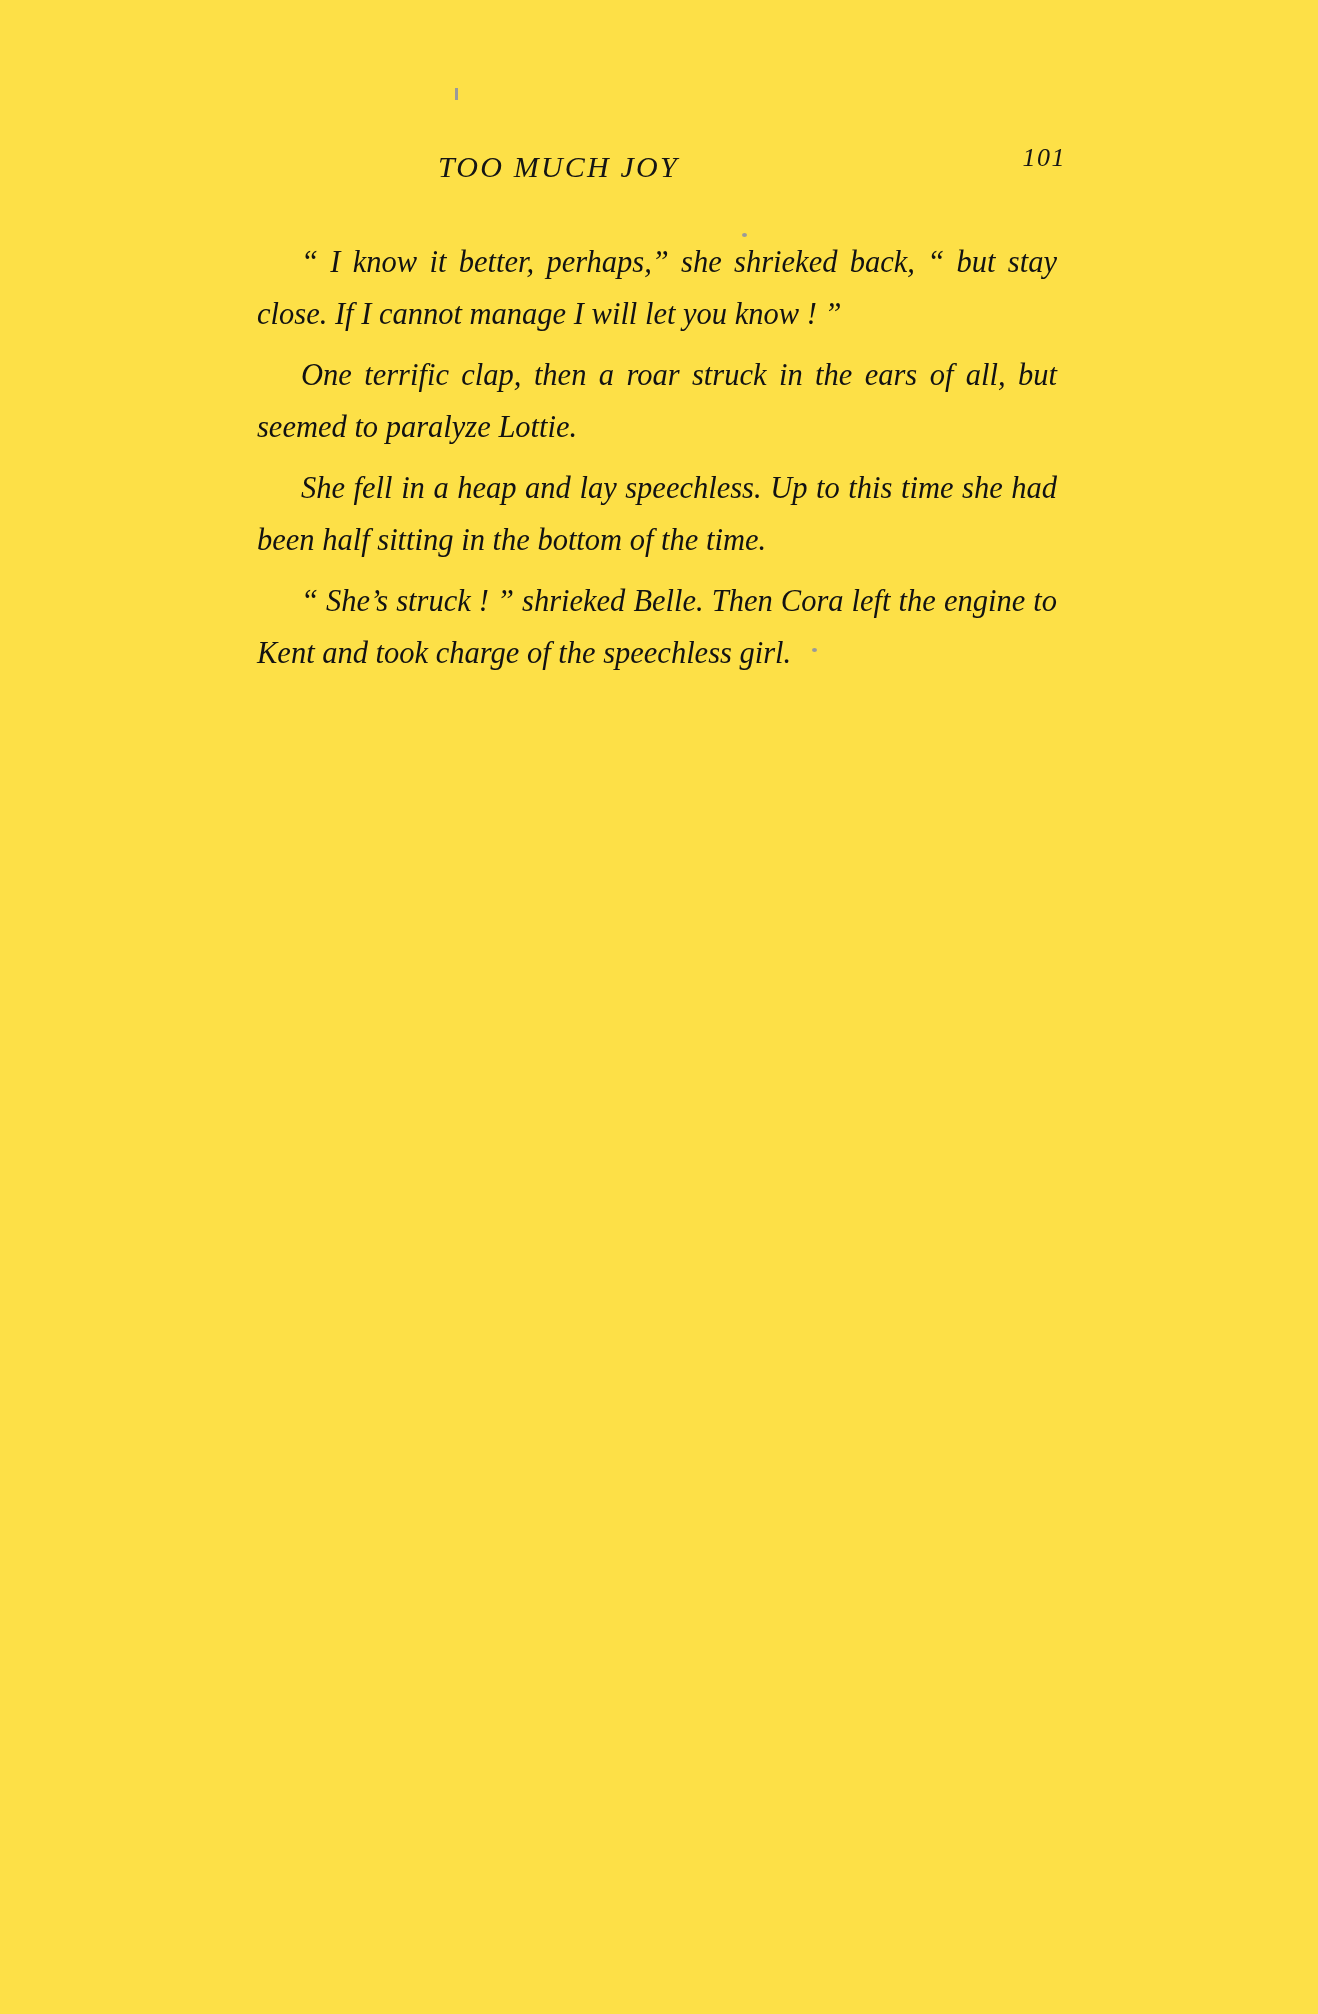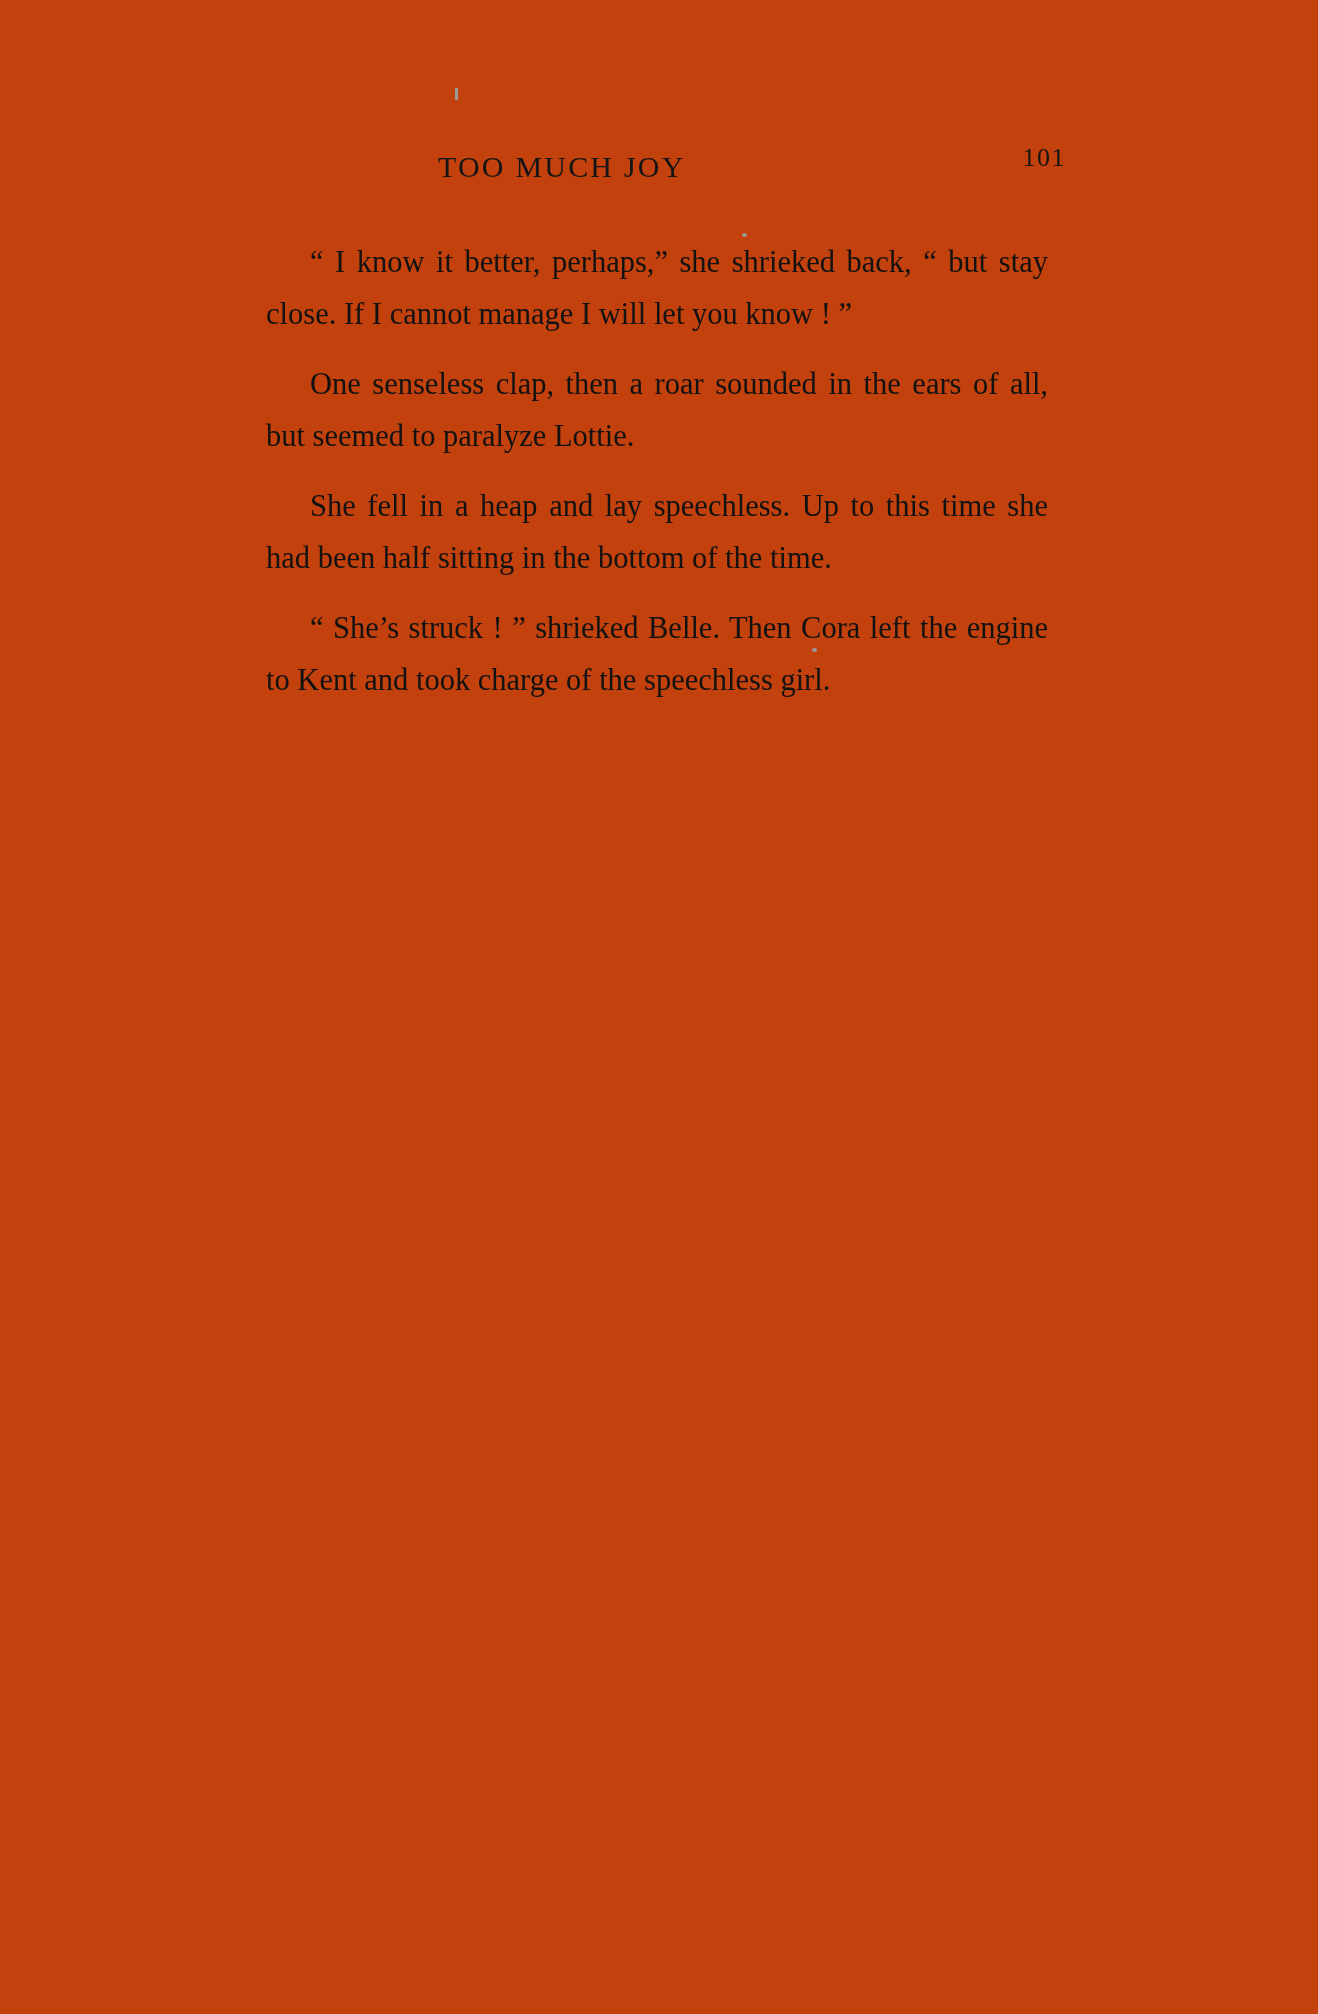--- a/index.html
+++ b/index.html
@@ -14,21 +14,22 @@
     color: #1a1a1a;
     position: relative;
     overflow: hidden;
   }
   .page {
     position: absolute;
     top: 0;
     left: 0;
     width: 1318px;
     height: 2014px;
-    background: #c2410c;
+    background: #fde047;
+    font-style: italic;
   }
   .content {
     position: absolute;
     left: 248px;
     top: 150px;
     width: 818px;
   }
   .running-head {
     display: flex;
     align-items: baseline;
@@ -55,21 +56,21 @@
     color: #151515;
   }
   .body-text {
     font-size: 30.5px;
     line-height: 52px;
     color: #121212;
     text-align: justify;
     text-justify: inter-word;
   }
   .body-text p {
-    margin: 18px;
+    margin: 9px;
     text-indent: 44px;
   }
   .tiny-mark {
     position: absolute;
     background: #9a9a9a;
   }
   .mark-top {
     left: 455px;
     top: 88px;
     width: 3px;
@@ -101,19 +102,19 @@
 
   <div class="content">
 
     <div class="running-head">
       <div class="head-title">TOO MUCH JOY</div>
       <div class="page-number">101</div>
     </div>
 
     <div class="body-text">
       <p>“ I know it better, perhaps,” she shrieked back, “ but stay close.   If I cannot manage I will let you know ! ”</p>
-      <p>One senseless clap, then a roar sounded in the ears of all, but seemed to paralyze Lottie.</p>
+      <p>One terrific clap, then a roar struck in the ears of all, but seemed to paralyze Lottie.</p>
       <p>She fell in a heap and lay speechless.   Up to this time she had been half sitting in the bottom of the time.</p>
       <p>“ She’s struck ! ” shrieked Belle.   Then Cora left the engine to Kent and took charge of the speechless girl.</p>
     </div>
 
   </div>
 </div>
 
 </body></html>

